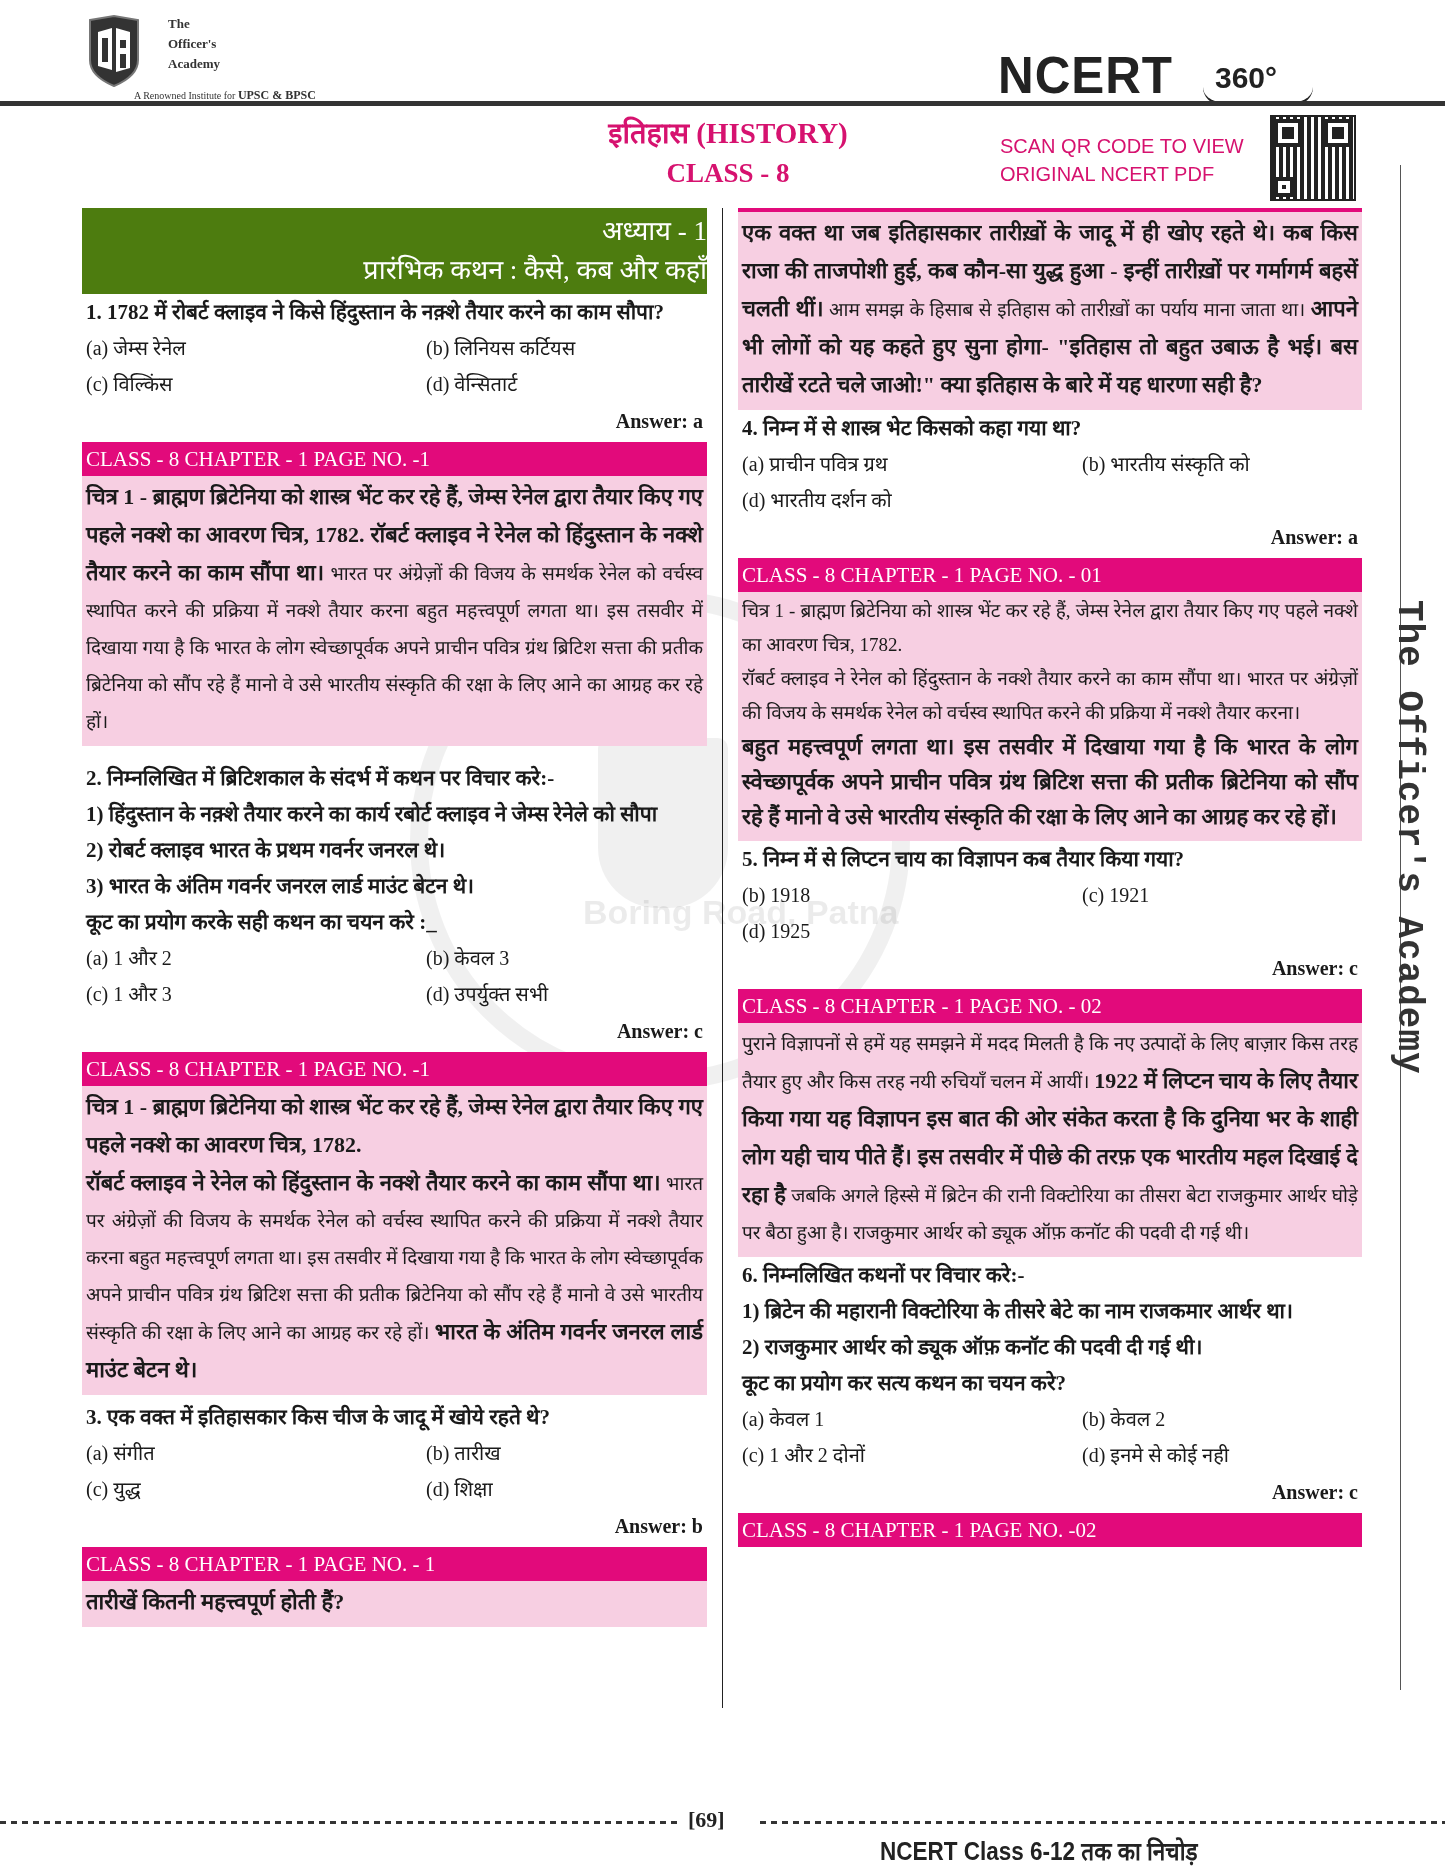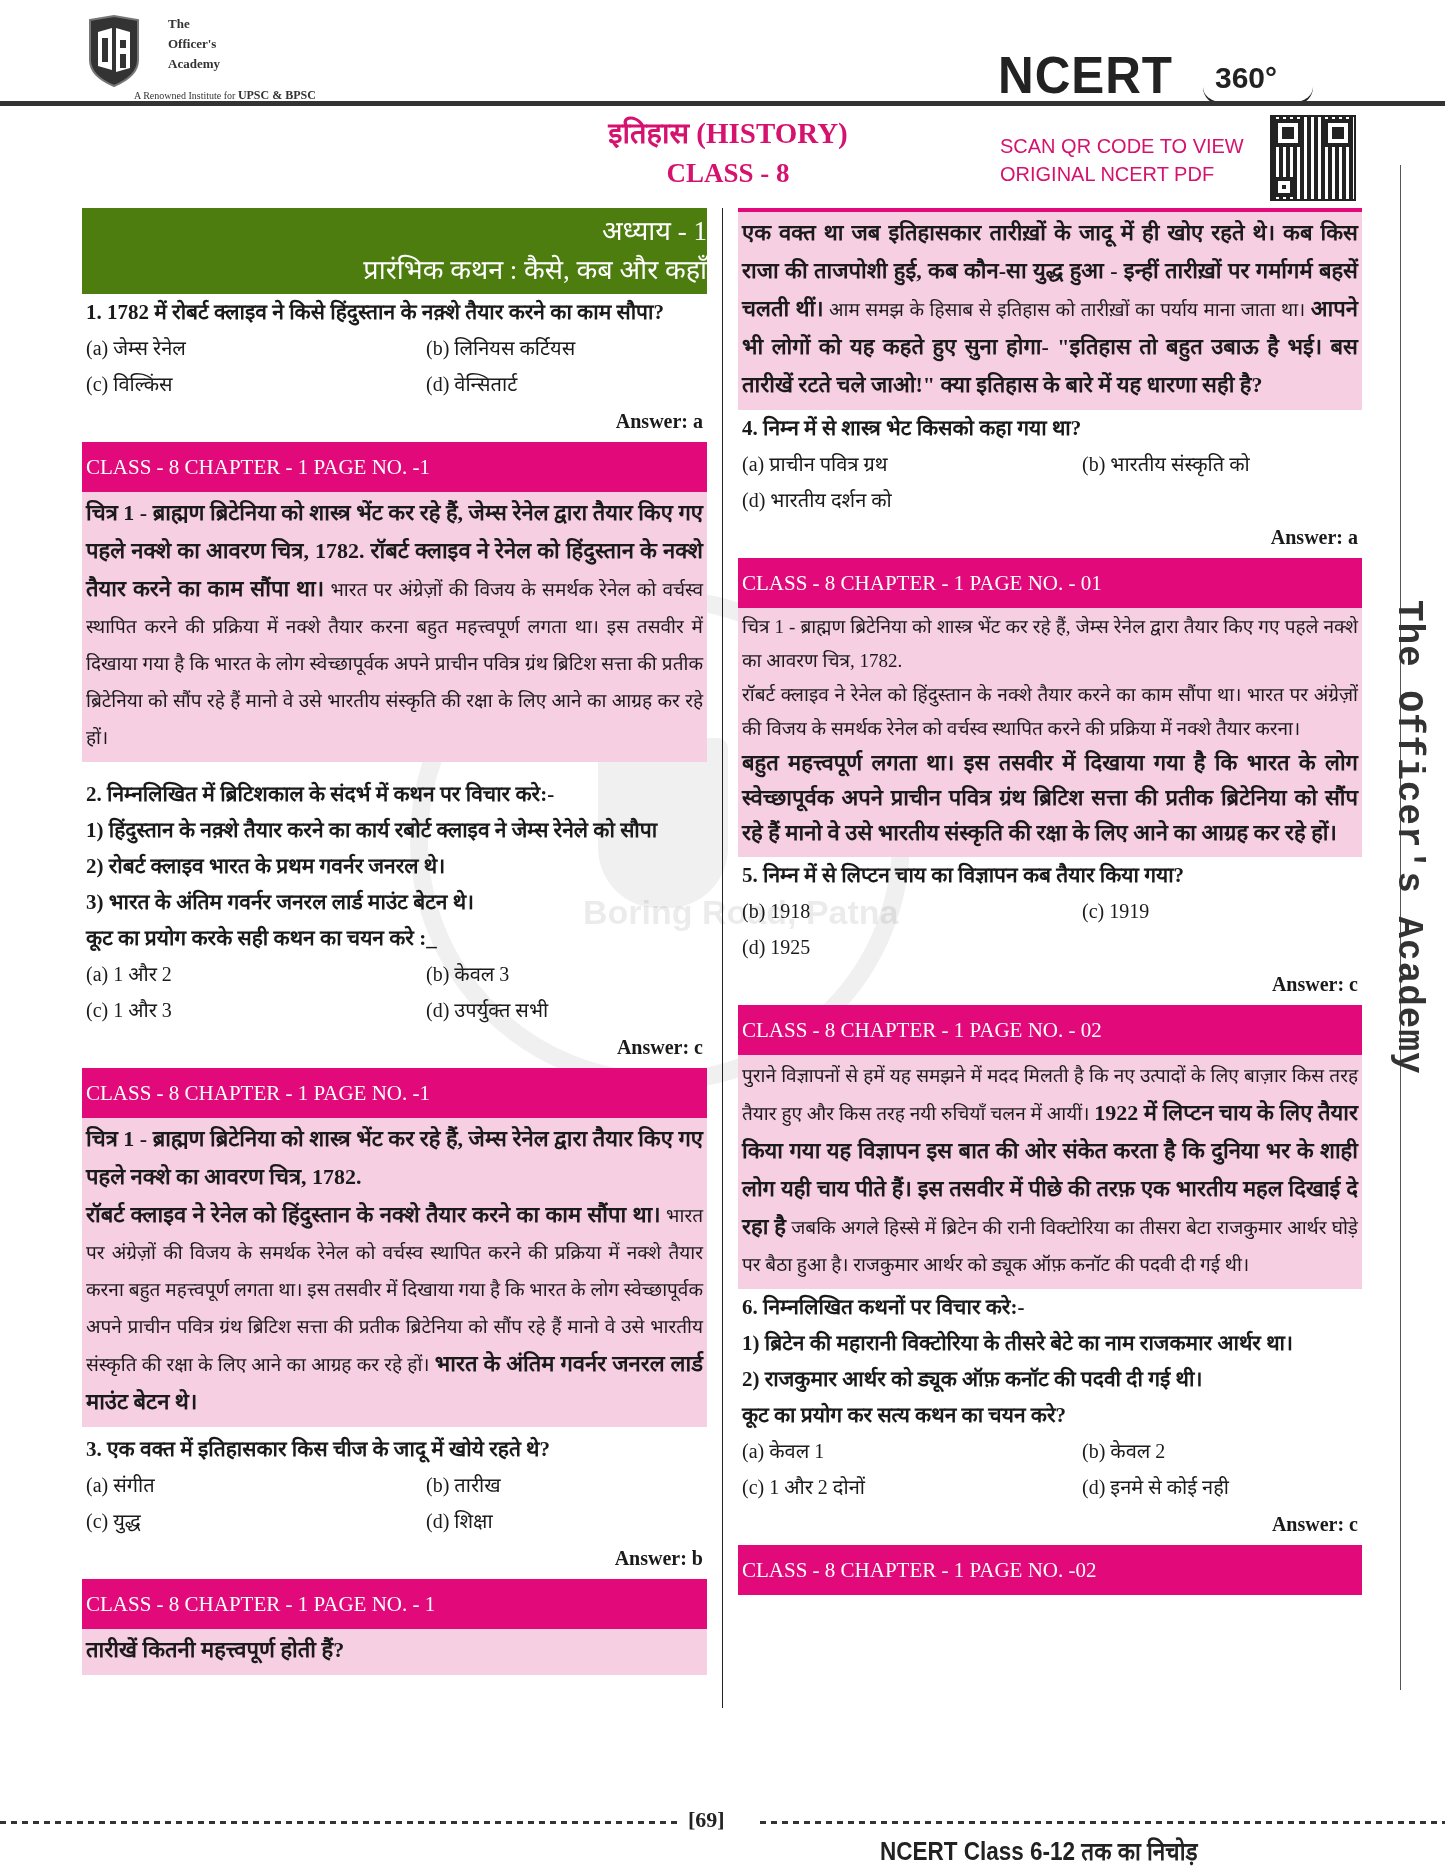--- a/index.html
+++ b/index.html
@@ -46,21 +46,21 @@
   .col-right { left: 738px; width: 624px; }
 
   .chapter-box { background: #4d7c0f; color: #fff; text-align: right; padding: 4px 0 4px; }
   .chapter-box .t1 { font-size: 27px; line-height: 38px; }
   .chapter-box .t2 { font-size: 27px; line-height: 40px; }
 
   .q { font-weight: bold; font-size: 21px; line-height: 36px; padding: 0 4px; }
   .opts { display: grid; grid-template-columns: 340px 1fr; font-size: 20px; line-height: 36px; padding: 0 4px; }
   .ans { text-align: right; font-weight: bold; font-size: 20px; line-height: 34px; padding: 2px 4px 4px; }
 
-  .sec-head { background: #e20a7b; color: #fff; font-size: 21px; line-height: 34px; padding: 8px 4px; font-weight: normal; }
+  .sec-head { background: #e20a7b; color: #fff; font-size: 21px; line-height: 34px; padding: 0 4px; font-weight: normal; }
   .sec-body { background: #f7cfe2; padding: 2px 4px 6px; font-size: 21px; line-height: 37px; text-align: justify; }
   .sec-body .bold { font-weight: bold; font-size: 22px; }
   .sec-body .reg { font-weight: normal; font-size: 19px; }
   .sec-body.small { font-size: 19px; line-height: 34px; }
 
   .footer-dash { position: absolute; top: 1821px; height: 3px; background-image: repeating-linear-gradient(90deg, #333 0 6px, transparent 6px 11px); }
   .page-no { position: absolute; left: 688px; top: 1807px; font-size: 22px; font-weight: bold; color: #222; }
   .footer-tag { position: absolute; left: 880px; top: 1833px; font-family: "Liberation Sans", sans-serif; font-weight: bold; font-size: 25px; color: #222; transform: scaleX(0.9); transform-origin: left; }
 </style>
 </head>
@@ -167,21 +167,21 @@
     <div>(d) भारतीय दर्शन को</div>
   </div>
   <div class="ans">Answer: a</div>
 
   <div class="sec-head">CLASS - 8 CHAPTER - 1 PAGE NO. - 01</div>
   <div class="sec-body small"><span class="reg">चित्र 1 - ब्राह्मण ब्रिटेनिया को शास्त्र भेंट कर रहे हैं, जेम्स रेनेल द्वारा तैयार किए गए पहले नक्शे का आवरण चित्र, 1782.</span><br><span class="reg">रॉबर्ट क्लाइव ने रेनेल को हिंदुस्तान के नक्शे तैयार करने का काम सौंपा था। भारत पर अंग्रेज़ों की विजय के समर्थक रेनेल को वर्चस्व स्थापित करने की प्रक्रिया में नक्शे तैयार करना।</span><br><span class="bold">बहुत महत्त्वपूर्ण लगता था। इस तसवीर में दिखाया गया है कि भारत के लोग स्वेच्छापूर्वक अपने प्राचीन पवित्र ग्रंथ ब्रिटिश सत्ता की प्रतीक ब्रिटेनिया को सौंप रहे हैं मानो वे उसे भारतीय संस्कृति की रक्षा के लिए आने का आग्रह कर रहे हों।</span></div>
 
   <div class="q">5. निम्न में से लिप्टन चाय का विज्ञापन कब तैयार किया गया?</div>
   <div class="opts">
     <div>(b) 1918</div>
-    <div>(c) 1919</div>
+    <div>(c) 1921</div>
     <div>(d) 1925</div>
   </div>
   <div class="ans">Answer: c</div>
 
   <div class="sec-head">CLASS - 8 CHAPTER - 1 PAGE NO. - 02</div>
   <div class="sec-body"><span class="reg">पुराने विज्ञापनों से हमें यह समझने में मदद मिलती है कि नए उत्पादों के लिए बाज़ार किस तरह तैयार हुए और किस तरह नयी रुचियाँ चलन में आयीं। </span><span class="bold">1922 में लिप्टन चाय के लिए तैयार किया गया यह विज्ञापन इस बात की ओर संकेत करता है कि दुनिया भर के शाही लोग यही चाय पीते हैं। इस तसवीर में पीछे की तरफ़ एक भारतीय महल दिखाई दे रहा है</span><span class="reg"> जबकि अगले हिस्से में ब्रिटेन की रानी विक्टोरिया का तीसरा बेटा राजकुमार आर्थर घोड़े पर बैठा हुआ है। राजकुमार आर्थर को ड्यूक ऑफ़ कनॉट की पदवी दी गई थी।</span></div>
 
   <div class="q">6. निम्नलिखित कथनों पर विचार करे:-</div>
   <div class="q">1) ब्रिटेन की महारानी विक्टोरिया के तीसरे बेटे का नाम राजकमार आर्थर था।</div>
   <div class="q">2) राजकुमार आर्थर को ड्यूक ऑफ़ कनॉट की पदवी दी गई थी।</div>

